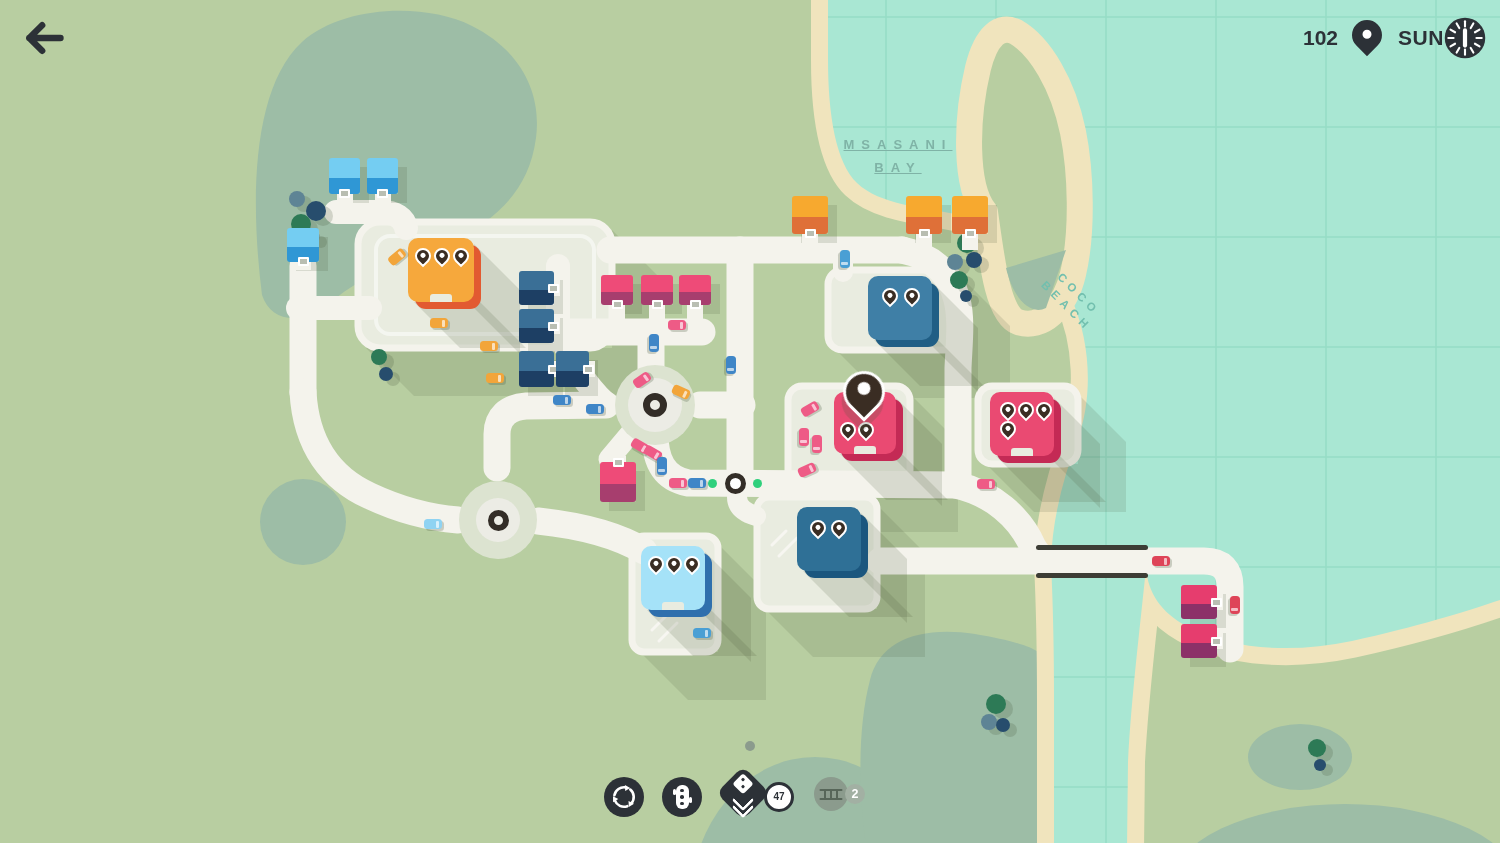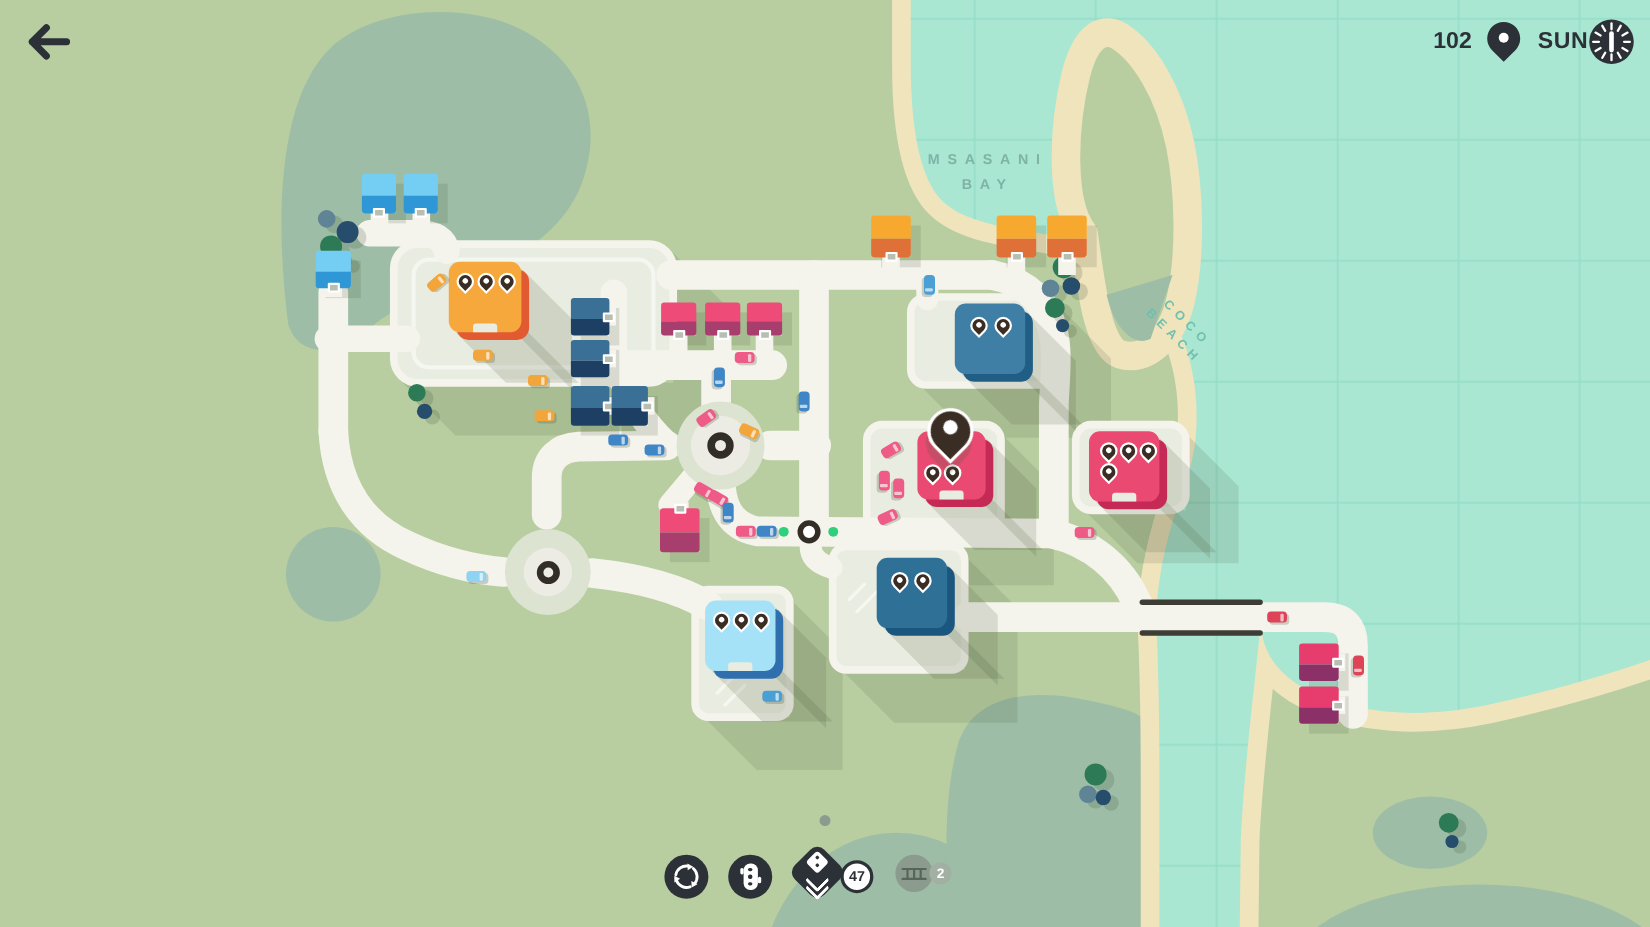--- a/index.html
+++ b/index.html
@@ -38,21 +38,21 @@
   .circ{position:absolute;border-radius:50%;}
   .ra-ring{position:absolute;border-radius:50%;border-style:solid;
        border-color:var(--ring_dark);background:var(--ra_plate);box-sizing:border-box;}
   .tl-ring{position:absolute;width:21px;height:21px;border:5.5px solid var(--ring_dark);
        background:#fff;border-radius:50%;box-sizing:border-box;}
   .tl-dot{position:absolute;width:9px;height:9px;border-radius:50%;background:var(--signal_green);}
   .rail{position:absolute;height:4.5px;border-radius:3px;background:var(--bridge_rail);}
   
   .geo-label{position:absolute;font-weight:bold;text-align:center;}
   #bay-label{left:798px;top:133px;width:200px;font-size:13px;letter-spacing:7px;
-             line-height:23px;color:var(--bay_label);}
+             line-height:23px;color:var(--bay_label);text-decoration:underline;}
   #beach-label{left:1042px;top:246px;width:120px;font-size:11.5px;letter-spacing:5px;
              line-height:17px;color:var(--beach_label);transform:rotate(45deg);
              transform-origin:0 0;}
   
   .hud-text{position:absolute;color:var(--ui_dark);font-weight:bold;}
   #score{left:1282px;top:26px;width:56px;font-size:21px;text-align:right;}
   #day{left:1398px;top:26px;width:44px;font-size:21px;letter-spacing:.5px;}
   #back-btn{position:absolute;left:22px;top:16px;width:44px;height:44px;cursor:pointer;}
   .hudpin{position:absolute;left:1352px;top:20px;width:30px;height:30px;
        background:var(--ui_dark);border-radius:50% 50% 0 50%;transform:rotate(45deg);}
@@ -65,21 +65,21 @@
   #tiles-btn{position:absolute;left:724px;top:774px;width:38px;height:38px;
        background:var(--ui_dark);border-radius:9px;transform:rotate(45deg);cursor:pointer;}
   #tiles-btn .t1{position:absolute;left:5px;top:5px;width:15px;height:15px;background:#fff;
        border-radius:3px;}
   #tiles-btn .t1 i{position:absolute;width:3px;height:3px;background:var(--ui_dark);
        border-radius:1px;display:block;}
   #tiles-btn .chev{position:absolute;border-right:3.5px solid #fff;border-bottom:3.5px solid #fff;
        border-radius:3px;}
   #tiles-count{position:absolute;left:764px;top:782px;width:30px;height:30px;border-radius:50%;
        background:#fff;border:3.5px solid var(--ui_dark);box-sizing:border-box;
-       color:var(--ui_dark);font-weight:bold;font-size:13px;line-height:23px;text-align:center;}
+       color:var(--ui_dark);font-weight:bold;font-size:10px;line-height:23px;text-align:center;}
   #bridge-btn{left:814px;top:777px;width:34px;height:34px;background:var(--toolbar_gray);}
   #bridge-count{position:absolute;left:845px;top:784px;width:20px;height:20px;border-radius:50%;
        background:var(--toolbar_gray_light);color:#fff;font-weight:bold;font-size:12.5px;
        line-height:20px;text-align:center;}
   #pager-dot{position:absolute;left:745px;top:741px;width:10px;height:10px;border-radius:50%;
        background:var(--toolbar_gray);}
   .tlg{position:relative;width:13px;height:24px;background:#fff;border-radius:6px;}
   .tlg i{position:absolute;left:4.75px;width:3.5px;height:3.5px;border-radius:50%;
        background:var(--ui_dark);display:block;}
   .tlg .nub{position:absolute;width:3px;height:6px;background:#fff;border-radius:1.5px;top:4px;}

